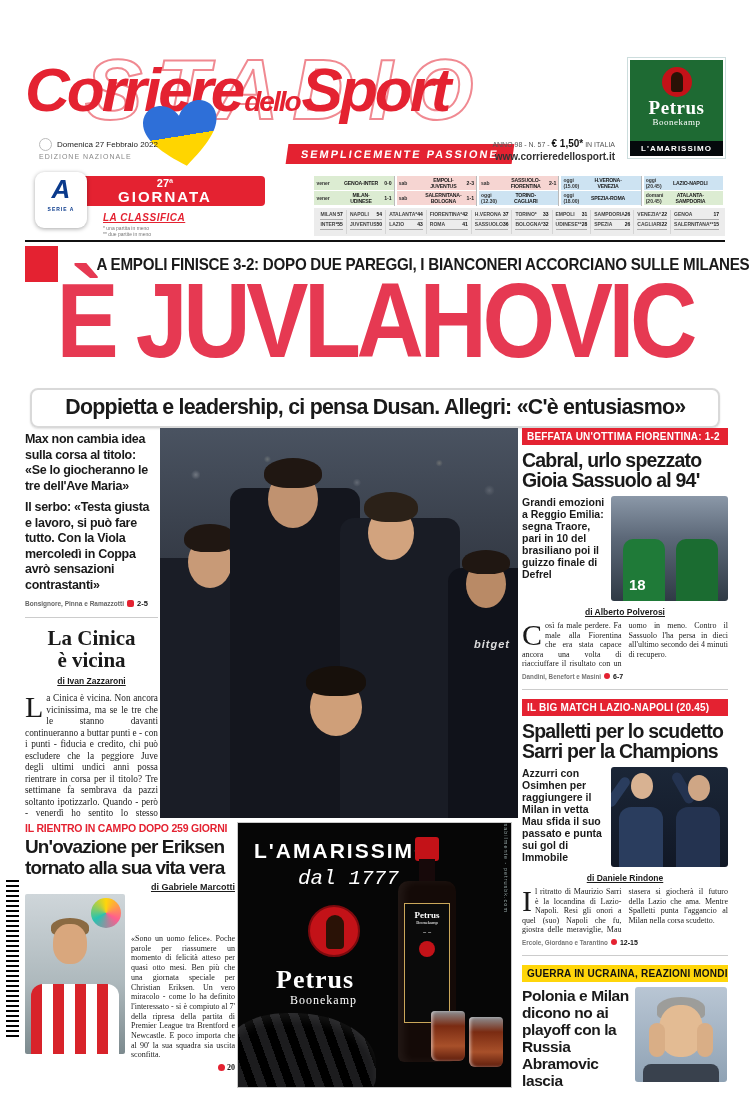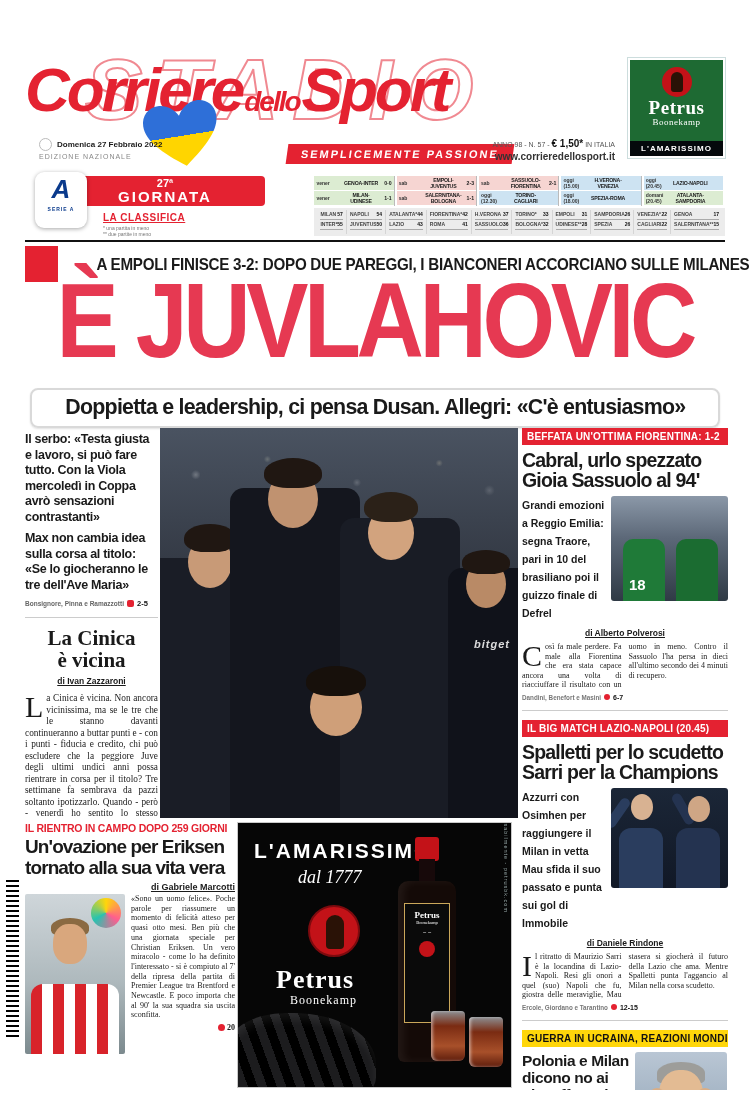--- a/index.html
+++ b/index.html
@@ -12,21 +12,21 @@
   .ghost{position:absolute;left:60px;top:-12px;font-size:86px;font-weight:900;font-style:italic;
          letter-spacing:14px;color:#fff;-webkit-text-stroke:2px rgba(228,40,55,.55);z-index:1;}
   .logo{position:absolute;left:0;top:2px;z-index:2;color:#e42231;font-style:italic;white-space:nowrap;}
   .lg1{font-size:62px;font-weight:900;letter-spacing:-3px;}
   .lg2{font-size:28px;font-weight:800;letter-spacing:-2px;margin:0 2px;}
   .lg3{font-size:62px;font-weight:900;letter-spacing:-3px;}
   .heart{position:absolute;left:118px;top:48px;z-index:3;transform:rotate(-9deg);}
   .dateblk{position:absolute;left:14px;top:86px;z-index:4;font-size:8px;}
   .edition-circle{display:inline-block;width:13px;height:13px;border:1.5px solid #bbb;border-radius:50%;
         vertical-align:middle;margin-right:5px;}
-  .dateblk .d1{font-weight:bold;}
+  .dateblk .d1{font-weight:normal;}
   .dateblk .d2{color:#888;letter-spacing:1px;font-size:7px;margin-top:2px;}
   .ribbon{position:absolute;left:262px;top:92px;z-index:4;background:#e42231;color:#fff;
         font-weight:900;font-size:11px;letter-spacing:2px;padding:4px 14px;transform:skewX(-8deg);}
   .issue{position:absolute;right:110px;top:86px;z-index:4;text-align:right;font-size:7px;color:#555;}
   .issue .price{font-size:10px;font-weight:900;color:#111;}
   .issue .site{font-weight:bold;font-size:10px;color:#333;margin-top:2px;}
   .petrus{position:absolute;right:0;top:6px;width:97px;height:100px;background:#1e6a33;
         border:2px solid #fff;outline:1px solid #cdd;z-index:4;text-align:center;color:#fff;}
   .petrus .pcir{width:30px;height:30px;border-radius:50%;background:#c31218;margin:7px auto 2px;position:relative;}
   .petrus .pcir::after{content:"";position:absolute;left:9px;top:5px;width:12px;height:20px;background:#2a1206;
@@ -41,21 +41,21 @@
   .res-left{width:292px;position:relative;}
   .seriea{position:absolute;left:10px;top:-4px;width:52px;height:56px;background:#fff;border-radius:9px;
         box-shadow:0 1px 4px rgba(0,0,0,.35);z-index:2;text-align:center;}
   .seriea .sa{font-size:26px;font-weight:900;font-style:italic;color:#0a3a8c;line-height:34px;}
   .seriea .sat{font-size:5px;color:#0a3a8c;font-weight:bold;letter-spacing:1px;}
   .round-badge{position:absolute;left:40px;top:0;width:200px;height:30px;background:#e42231;border-radius:4px;
         color:#fff;text-align:center;padding-top:1px;}
   .round-badge .r1{font-size:11px;font-weight:900;line-height:13px;}
   .round-badge .r2{font-size:15px;font-weight:900;letter-spacing:2px;line-height:13px;}
   .classifica{position:absolute;left:78px;top:36px;color:#e42231;font-weight:900;font-size:10px;
-        text-decoration:underline;letter-spacing:.5px;}
+        text-decoration:underline;letter-spacing:.5px;font-style:italic;}
   .notes{position:absolute;left:78px;top:49px;color:#777;font-size:5px;line-height:6px;}
   .res-right{flex:1;display:flex;flex-direction:column;}
   .fixtures{display:flex;height:30px;}
   .fg{flex:1;display:flex;flex-direction:column;margin-right:2px;border-right:1px solid #bbb;}
   .fg:last-child{border-right:none;}
   .fx{flex:1;display:flex;align-items:center;padding:0 2px;margin-bottom:1px;}
   .fx .day{width:26px;font-weight:bold;font-size:5px;color:#333;}
   .fx .match{flex:1;text-align:center;font-weight:bold;font-size:5.2px;letter-spacing:-.2px;}
   .fx .score{width:12px;text-align:right;font-weight:bold;font-size:5.2px;}
   .tone-g{background:#dcecd2;} .tone-p{background:#f6d5d2;} .tone-b{background:#cde3f2;}
@@ -109,21 +109,21 @@
   .sponsor{position:absolute;right:8px;top:210px;color:rgba(255,255,255,.85);font-size:11px;font-weight:bold;
         font-style:italic;letter-spacing:1px;}
 
   
   .col-right{position:absolute;left:522px;top:428px;width:206px;height:662px;overflow:hidden;}
   .lbl{display:block;color:#fff;background:#e42231;font-size:10px;font-weight:900;letter-spacing:.2px;
         padding:3px 5px;margin-bottom:5px;white-space:nowrap;}
   .lbl.yellow{background:#ffd60a;color:#111;}
   .h2{font-size:19.5px;font-weight:900;line-height:20px;letter-spacing:-.8px;margin:0 0 6px;}
   .art-row{display:flex;gap:5px;}
-  .stand{width:84px;font-size:10.5px;font-weight:bold;line-height:18px;margin:0;flex:none;}
+  .stand{width:84px;font-size:10.5px;font-weight:bold;line-height:12px;margin:0;flex:none;}
   .thumb{flex:1;border-radius:3px;position:relative;overflow:hidden;}
   .byline-c{text-align:center;font-size:8.5px;font-weight:bold;text-decoration:underline;margin:6px 0 4px;}
   .body2{font-family:"Liberation Serif",serif;font-size:8px;line-height:9.6px;text-align:justify;
         column-count:2;column-gap:7px;margin:0;}
   .footrow{display:flex;align-items:center;font-size:6.3px;color:#777;font-weight:bold;margin-top:4px;}
   .footrow .pdot{width:6px;height:6px;border-radius:50%;background:#e42231;margin:0 3px;}
   .footrow .pnum{color:#111;font-size:7px;}
 
   .th-sassuolo{background:linear-gradient(180deg,#8b98a8 0%,#5c6878 40%,#2f3a45 100%);height:105px;}
   .th-sassuolo .shirt{position:absolute;bottom:0;width:42px;height:62px;border-radius:10px 10px 0 0;background:#1f7a38;}
@@ -147,27 +147,27 @@
   .erik-by{text-align:right;font-size:9px;font-weight:bold;text-decoration:underline;margin-bottom:2px;}
   .erik-row{display:flex;gap:6px;}
   .ph-erik{width:100px;height:160px;flex:none;position:relative;overflow:hidden;border-radius:2px;
         background:linear-gradient(180deg,#cfd6da 0%,#aeb9bd 55%,#7c8a8e 100%);}
   .ph-erik .ball{position:absolute;right:4px;top:4px;width:30px;height:30px;border-radius:50%;
         background:conic-gradient(#ffd60a,#ff5d8f,#27c3b0,#ffd60a);}
   .ph-erik .ehead{position:absolute;left:28px;top:30px;width:34px;height:40px;border-radius:45%;background:#d9a77d;}
   .ph-erik .ehair{position:absolute;left:26px;top:24px;width:38px;height:18px;border-radius:50% 50% 30% 30%;background:#8a6a42;}
   .ph-erik .eshirt{position:absolute;left:6px;bottom:0;width:88px;height:70px;border-radius:12px 12px 0 0;
         background:repeating-linear-gradient(90deg,#d8232a 0 11px,#fff 11px 22px);}
-  .erik-body{flex:1;font-family:"Liberation Serif",serif;font-size:8px;line-height:9.7px;text-align:justify;}
+  .erik-body{flex:1;font-family:"Liberation Serif",serif;font-size:8px;line-height:9.7px;text-align:justify;margin-top:40px;}
 
   
   .blk-ad{position:absolute;left:237px;top:822px;width:275px;height:266px;background:#060606;overflow:hidden;
         border:1px solid #c9c9c9;color:#fff;}
   .ad-title{position:absolute;left:16px;top:16px;font-size:21px;font-weight:900;letter-spacing:2px;}
-  .ad-since{position:absolute;left:60px;top:44px;font-family:Liberation Serif, serif;font-style:italic;font-size:18px;}
+  .ad-since{position:absolute;left:60px;top:44px;font-family:Liberation Mono, monospace;font-style:italic;font-size:21px;}
   .ad-cir{position:absolute;left:70px;top:82px;width:52px;height:52px;border-radius:50%;background:#c31218;
         border:2px solid #7d0a0e;}
   .ad-cir::after{content:"";position:absolute;left:16px;top:8px;width:18px;height:34px;background:#2a1206;
         border-radius:9px 9px 4px 4px;}
   .ad-brand{position:absolute;left:38px;top:142px;font-family:"Liberation Serif",serif;font-weight:bold;
         font-size:26px;letter-spacing:1px;}
   .ad-sub{position:absolute;left:52px;top:170px;font-family:"Liberation Serif",serif;font-size:12px;letter-spacing:1px;}
   .gauntlet{position:absolute;left:-12px;bottom:-18px;width:150px;height:92px;border-radius:40% 55% 30% 30%;
         background:repeating-linear-gradient(70deg,#1c1c1e 0 9px,#000 9px 18px);box-shadow:inset 0 6px 10px rgba(255,255,255,.08);}
   .bottle{position:absolute;left:160px;top:14px;width:58px;height:225px;}
@@ -421,22 +421,22 @@
     <div class="kicker-text" data-name="kicker-text">A EMPOLI FINISCE 3-2: DOPO DUE PAREGGI, I BIANCONERI ACCORCIANO SULLE MILANESI</div>
   </section>
   <div class="headline" data-name="lead-headline">
     <h1 data-name="headline-text">È JUVLAHOVIC</h1>
   </div>
   <div class="subhead-box" data-name="lead-subhead">
     <span data-name="subhead-text">Doppietta e leadership, ci pensa Dusan. Allegri: «C'è entusiasmo»</span>
   </div>
 
   <div class="col-left" data-name="left-column">
+    <p class="quote" data-name="allegri-quote">Max non cambia idea sulla corsa al titolo: «Se lo giocheranno le tre dell'Ave Maria»</p>
     <p class="quote" data-name="vlahovic-quote">Il serbo: «Testa giusta e lavoro, si può fare tutto. Con la Viola mercoledì in Coppa avrò sensazioni contrastanti»</p>
-    <p class="quote" data-name="allegri-quote">Max non cambia idea sulla corsa al titolo: «Se lo giocheranno le tre dell'Ave Maria»</p>
     <div class="pgrow" data-name="byline-pages">
       <span data-name="byline">Bonsignore, Pinna e Ramazzotti</span>
       <span class="pdot" data-name="page-marker-icon"></span>
       <span class="pnum" data-name="page-range">2-5</span>
     </div>
     <div class="divider" data-name="divider"></div>
     <div class="zaz-title" data-name="editorial-title">
       <div>La Cinica</div>
       <div>è vicina</div>
     </div>

